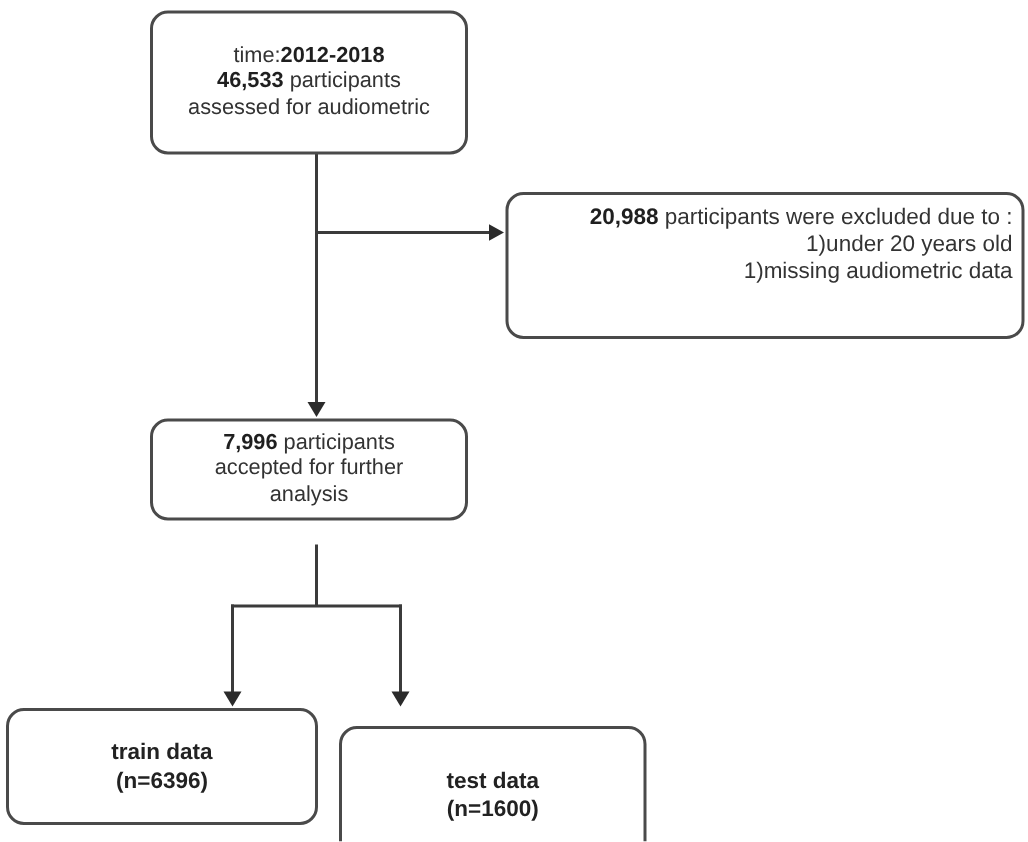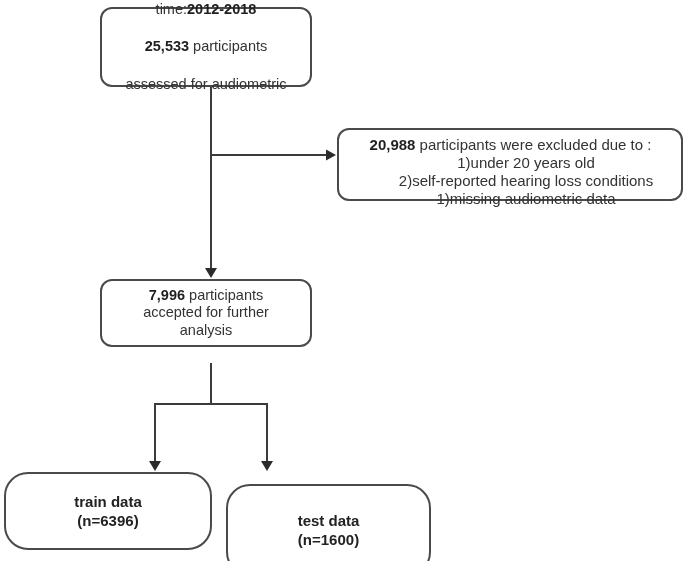--- a/index.html
+++ b/index.html
@@ -38,41 +38,40 @@
     flex-direction: column;
     justify-content: center;
     align-items: center;
     text-align: center;
   }
   .box b {
     font-weight: 700;
     color: #1f1f1f;
   }
   
-  .box-eligibility { left: 100px; top: 7px;  width: 212px; height: 80px; gap: 20px; }
+  .box-eligibility { left: 100px; top: 7px;  width: 212px; height: 96px; }
   
   .box-excluded {
-    left: 337px; top: 128px; width: 346px; height: 73px;
+    left: 337px; top: 128px; width: 346px; height: 98px;
     font-size: 15px;
     line-height: 18px;
     padding: 6px 6px 4px 7px;
-    text-align: center;
+    text-align: right;
   }
   .box-excluded .reason { padding-left: 31px; }
   
   .box-accepted { left: 100px; top: 279px; width: 212px; height: 68px; }
   
   .box-train { left: 4px;   top: 472px; width: 208px; height: 78px; }
   .box-test  { left: 226px; top: 472px; width: 205px; height: 92px; margin-top: 12px; }
   .box-train, .box-test {
     font-size: 15px;
     line-height: 19px;
     font-weight: 700;
     color: #222222;
-    border-radius: 24px;
   }
 </style>
 </head>
 <body>
 
 <div class="canvas">
 
   <svg class="connectors" viewBox="0 0 685 561" xmlns="http://www.w3.org/2000/svg">
 
     <line x1="211" y1="87" x2="211" y2="269" stroke="#3b3b3b" stroke-width="2"></line>
@@ -90,31 +89,30 @@
 
     <line x1="267" y1="403" x2="267" y2="462" stroke="#3b3b3b" stroke-width="2"></line>
     <polygon points="261,461 273,461 267,471" fill="#2b2b2b"></polygon>
   </svg>
 
   <div class="box box-eligibility centered">
     <div>
       <span>time:</span><b>2012-2018</b>
     </div>
     <div>
-      <b>25,533</b><span> participants</span>
+      <b>46,533</b><span> participants</span>
     </div>
     <div>assessed for audiometric</div>
   </div>
 
   <div class="box box-excluded">
     <div>
       <b>20,988</b><span> participants were excluded due to :</span>
     </div>
     <div class="reason">1)under 20 years old</div>
-    <div class="reason">2)self-reported hearing loss conditions</div>
     <div class="reason">1)missing audiometric data</div>
   </div>
 
   <div class="box box-accepted centered">
     <div>
       <b>7,996</b><span> participants</span>
     </div>
     <div>accepted for further</div>
     <div>analysis</div>
   </div>

